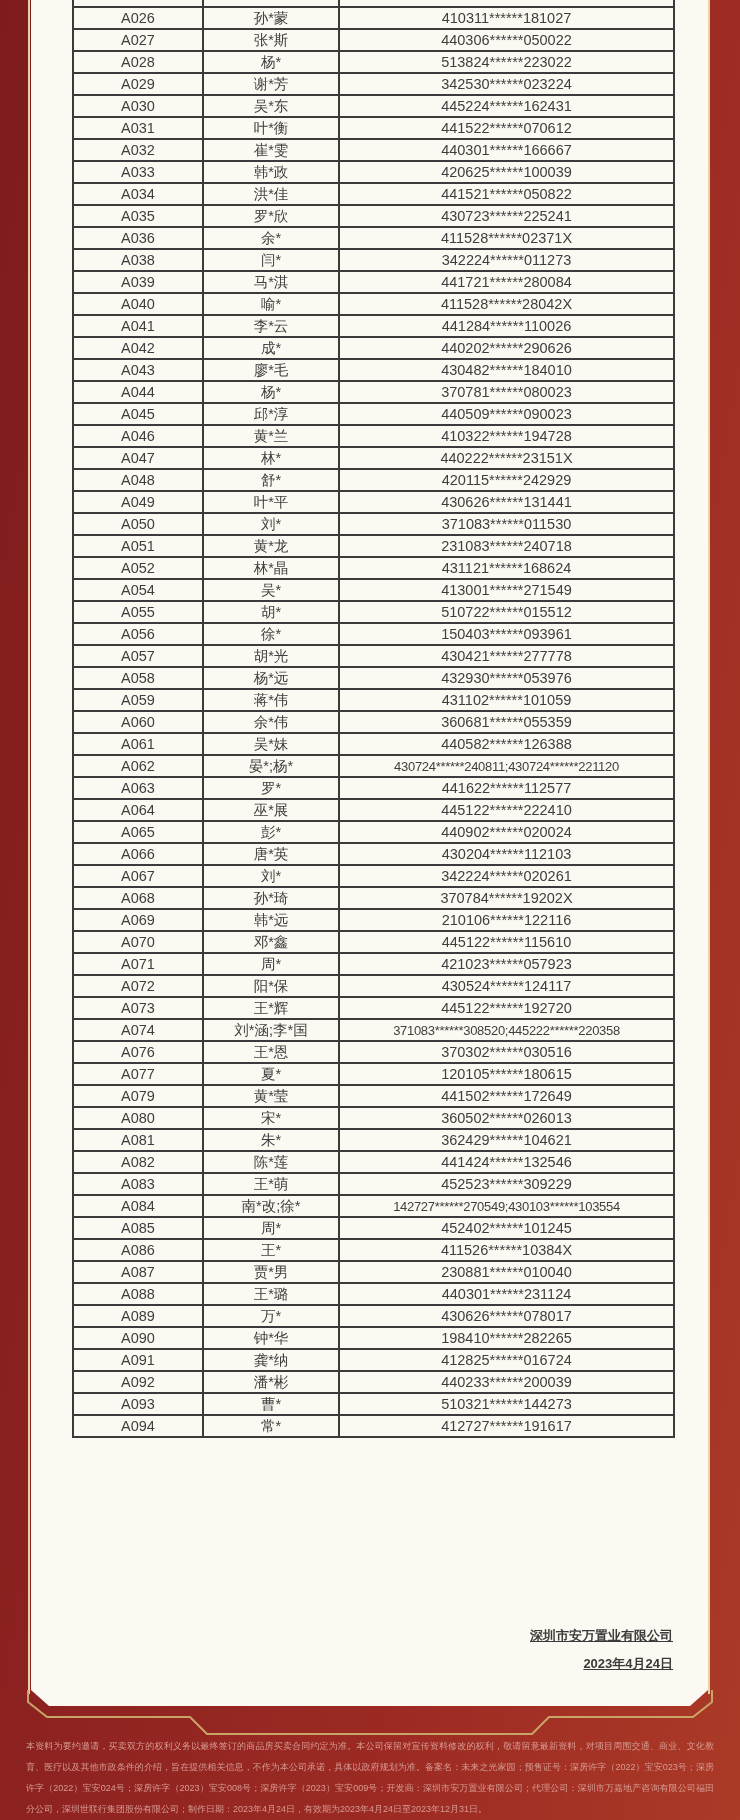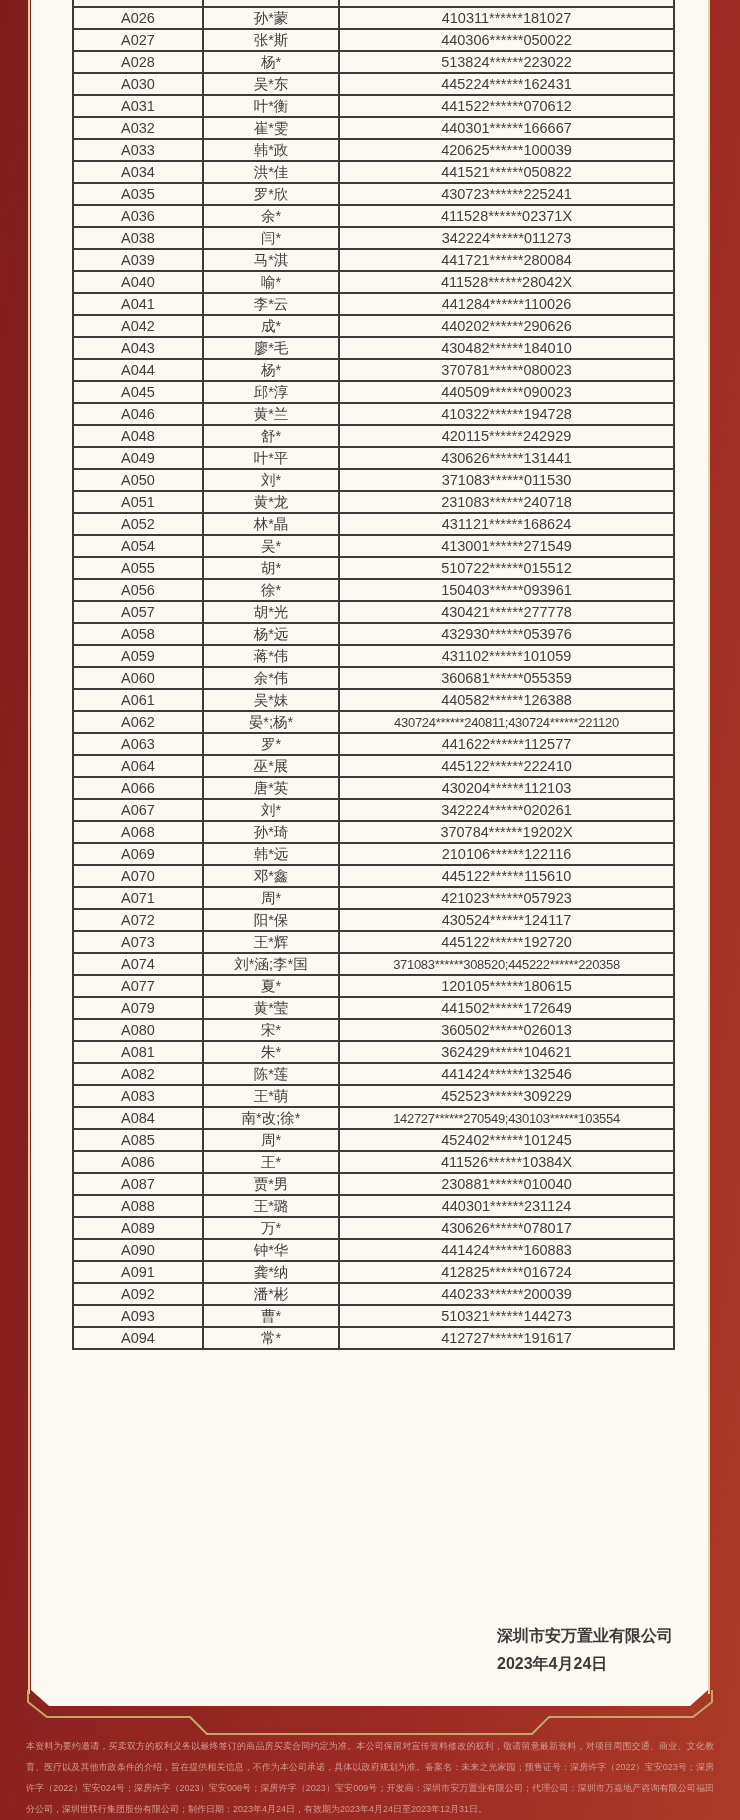--- a/index.html
+++ b/index.html
@@ -23,22 +23,22 @@
   table.roster td{
     box-sizing:border-box;border:2px solid #3b3b3b;height:22px;padding:0;
     text-align:center;vertical-align:middle;
     font-size:14.5px;color:#3e3e3e;white-space:nowrap;overflow:hidden;
   }
   col.c-code{width:130px;}
   col.c-name{width:136px;}
   col.c-id{width:335px;}
   tr.long td.id-cell{font-size:13px;letter-spacing:-0.3px;}
   .signature{
-    position:absolute;right:67px;top:1622px;
-    font-size:16px;font-weight:600;color:#3a3a3a;line-height:28px;
+    position:absolute;right:67px;top:1622px;text-align:right;
+    font-size:13px;font-weight:600;color:#3a3a3a;line-height:28px;text-decoration:underline;
   }
   .ornament{position:absolute;left:0;top:1690px;width:740px;height:60px;}
   .ornament path{fill:none;stroke:#c9a467;stroke-width:2px;}
   .disclaimer{
     position:absolute;left:26px;top:1736px;width:688px;
     font-size:9px;line-height:21px;color:#d69a92;text-align:justify;
   }
 </style>
 </head>
 <body>
@@ -69,20 +69,25 @@
         <td>A027</td>
         <td>张*斯</td>
         <td class="id-cell">440306******050022</td>
       </tr>
       <tr>
         <td>A028</td>
         <td>杨*</td>
         <td class="id-cell">513824******223022</td>
       </tr>
       <tr>
+        <td>A029</td>
+        <td>谢*芳</td>
+        <td class="id-cell">342530******023224</td>
+      </tr>
+      <tr>
         <td>A030</td>
         <td>吴*东</td>
         <td class="id-cell">445224******162431</td>
       </tr>
       <tr>
         <td>A031</td>
         <td>叶*衡</td>
         <td class="id-cell">441522******070612</td>
       </tr>
       <tr>
@@ -147,20 +152,25 @@
       </tr>
       <tr>
         <td>A045</td>
         <td>邱*淳</td>
         <td class="id-cell">440509******090023</td>
       </tr>
       <tr>
         <td>A046</td>
         <td>黄*兰</td>
         <td class="id-cell">410322******194728</td>
+      </tr>
+      <tr>
+        <td>A047</td>
+        <td>林*</td>
+        <td class="id-cell">440222******23151X</td>
       </tr>
       <tr>
         <td>A048</td>
         <td>舒*</td>
         <td class="id-cell">420115******242929</td>
       </tr>
       <tr>
         <td>A049</td>
         <td>叶*平</td>
         <td class="id-cell">430626******131441</td>
@@ -229,20 +239,25 @@
         <td>A063</td>
         <td>罗*</td>
         <td class="id-cell">441622******112577</td>
       </tr>
       <tr>
         <td>A064</td>
         <td>巫*展</td>
         <td class="id-cell">445122******222410</td>
       </tr>
       <tr>
+        <td>A065</td>
+        <td>彭*</td>
+        <td class="id-cell">440902******020024</td>
+      </tr>
+      <tr>
         <td>A066</td>
         <td>唐*英</td>
         <td class="id-cell">430204******112103</td>
       </tr>
       <tr>
         <td>A067</td>
         <td>刘*</td>
         <td class="id-cell">342224******020261</td>
       </tr>
       <tr>
@@ -274,20 +289,25 @@
         <td>A073</td>
         <td>王*辉</td>
         <td class="id-cell">445122******192720</td>
       </tr>
       <tr class="long">
         <td>A074</td>
         <td>刘*涵;李*国</td>
         <td class="id-cell">371083******308520;445222******220358</td>
       </tr>
       <tr>
+        <td>A076</td>
+        <td>王*恩</td>
+        <td class="id-cell">370302******030516</td>
+      </tr>
+      <tr>
         <td>A077</td>
         <td>夏*</td>
         <td class="id-cell">120105******180615</td>
       </tr>
       <tr>
         <td>A079</td>
         <td>黄*莹</td>
         <td class="id-cell">441502******172649</td>
       </tr>
       <tr>
@@ -336,21 +356,21 @@
         <td class="id-cell">440301******231124</td>
       </tr>
       <tr>
         <td>A089</td>
         <td>万*</td>
         <td class="id-cell">430626******078017</td>
       </tr>
       <tr>
         <td>A090</td>
         <td>钟*华</td>
-        <td class="id-cell">441424******160883</td>
+        <td class="id-cell">198410******282265</td>
       </tr>
       <tr>
         <td>A091</td>
         <td>龚*纳</td>
         <td class="id-cell">412825******016724</td>
       </tr>
       <tr>
         <td>A092</td>
         <td>潘*彬</td>
         <td class="id-cell">440233******200039</td>

